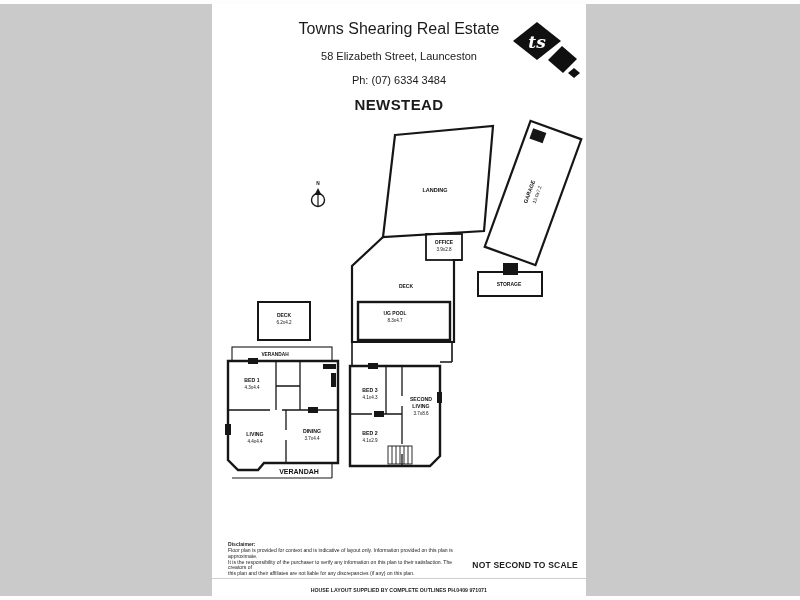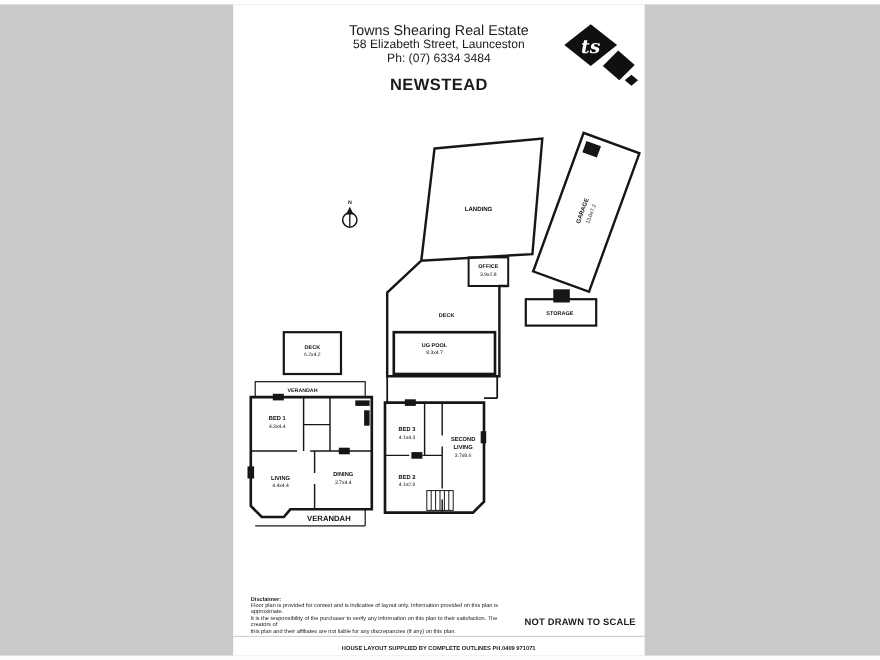--- a/index.html
+++ b/index.html
@@ -1,21 +1,21 @@
 <!DOCTYPE html>
 <html><head>
 <meta charset="utf-8">
 <style>
   html,body{margin:0;padding:0;}
   body{width:800px;height:600px;background:#fdfdfd;font-family:"Liberation Sans",sans-serif;position:relative;overflow:hidden;}
   .canvas{position:absolute;left:0;top:4px;width:800px;height:592px;background:#cacaca;}
   .page{position:absolute;left:212px;top:0;width:374px;height:592px;background:#ffffff;color:#1b1b1b;}
   .hdr{position:absolute;top:16px;left:0;width:100%;text-align:center;}
-  .agency{font-size:13px;}
-  .addr,.phone{font-size:11px;margin-top:0;}
+  .agency{font-size:16px;}
+  .addr,.phone{font-size:11px;margin-top:12px;}
   .title{font-size:15px;font-weight:bold;letter-spacing:.4px;margin-top:10px;line-height:18px;}
   .logo{position:absolute;left:298px;top:16px;}
   .plan{position:absolute;left:0;top:110px;}
   .plan text{fill:#111;font-family:"Liberation Sans",sans-serif;}
   .foot-disc{position:absolute;left:16px;top:538px;width:380px;transform:scale(.60);transform-origin:0 0;font-size:8.5px;line-height:9.5px;color:#222;}
   .foot-disc .t{font-weight:bold;}
   .nts{position:absolute;right:8px;top:556px;font-size:8.5px;font-weight:bold;letter-spacing:.2px;}
   .credit{position:absolute;left:0;top:574px;width:100%;text-align:center;border-top:1px solid #cfcfcf;padding-top:2px;}
   .credit span{display:inline-block;font-size:9px;font-weight:bold;transform:scale(.58);transform-origin:center top;white-space:nowrap;}
 </style>
@@ -142,20 +142,20 @@
       <text x="158" y="328" font-size="4.6" text-anchor="middle">4.1x2.9</text>
     </svg>
 
     <div class="foot-disc">
       <div class="t">Disclaimer:</div>
       <div>Floor plan is provided for context and is indicative of layout only. Information provided on this plan is approximate.</div>
       <div>It is the responsibility of the purchaser to verify any information on this plan to their satisfaction. The creators of</div>
       <div>this plan and their affiliates are not liable for any discrepancies (if any) on this plan.</div>
     </div>
 
-    <div class="nts">NOT DRAWN TO SCALE</div>
+    <div class="nts">NOT SECOND TO SCALE</div>
 
     <div class="credit">
       <span>HOUSE LAYOUT SUPPLIED BY COMPLETE OUTLINES PH.0409 971071</span>
     </div>
 
   </div>
 </div>
 
 </body></html>

